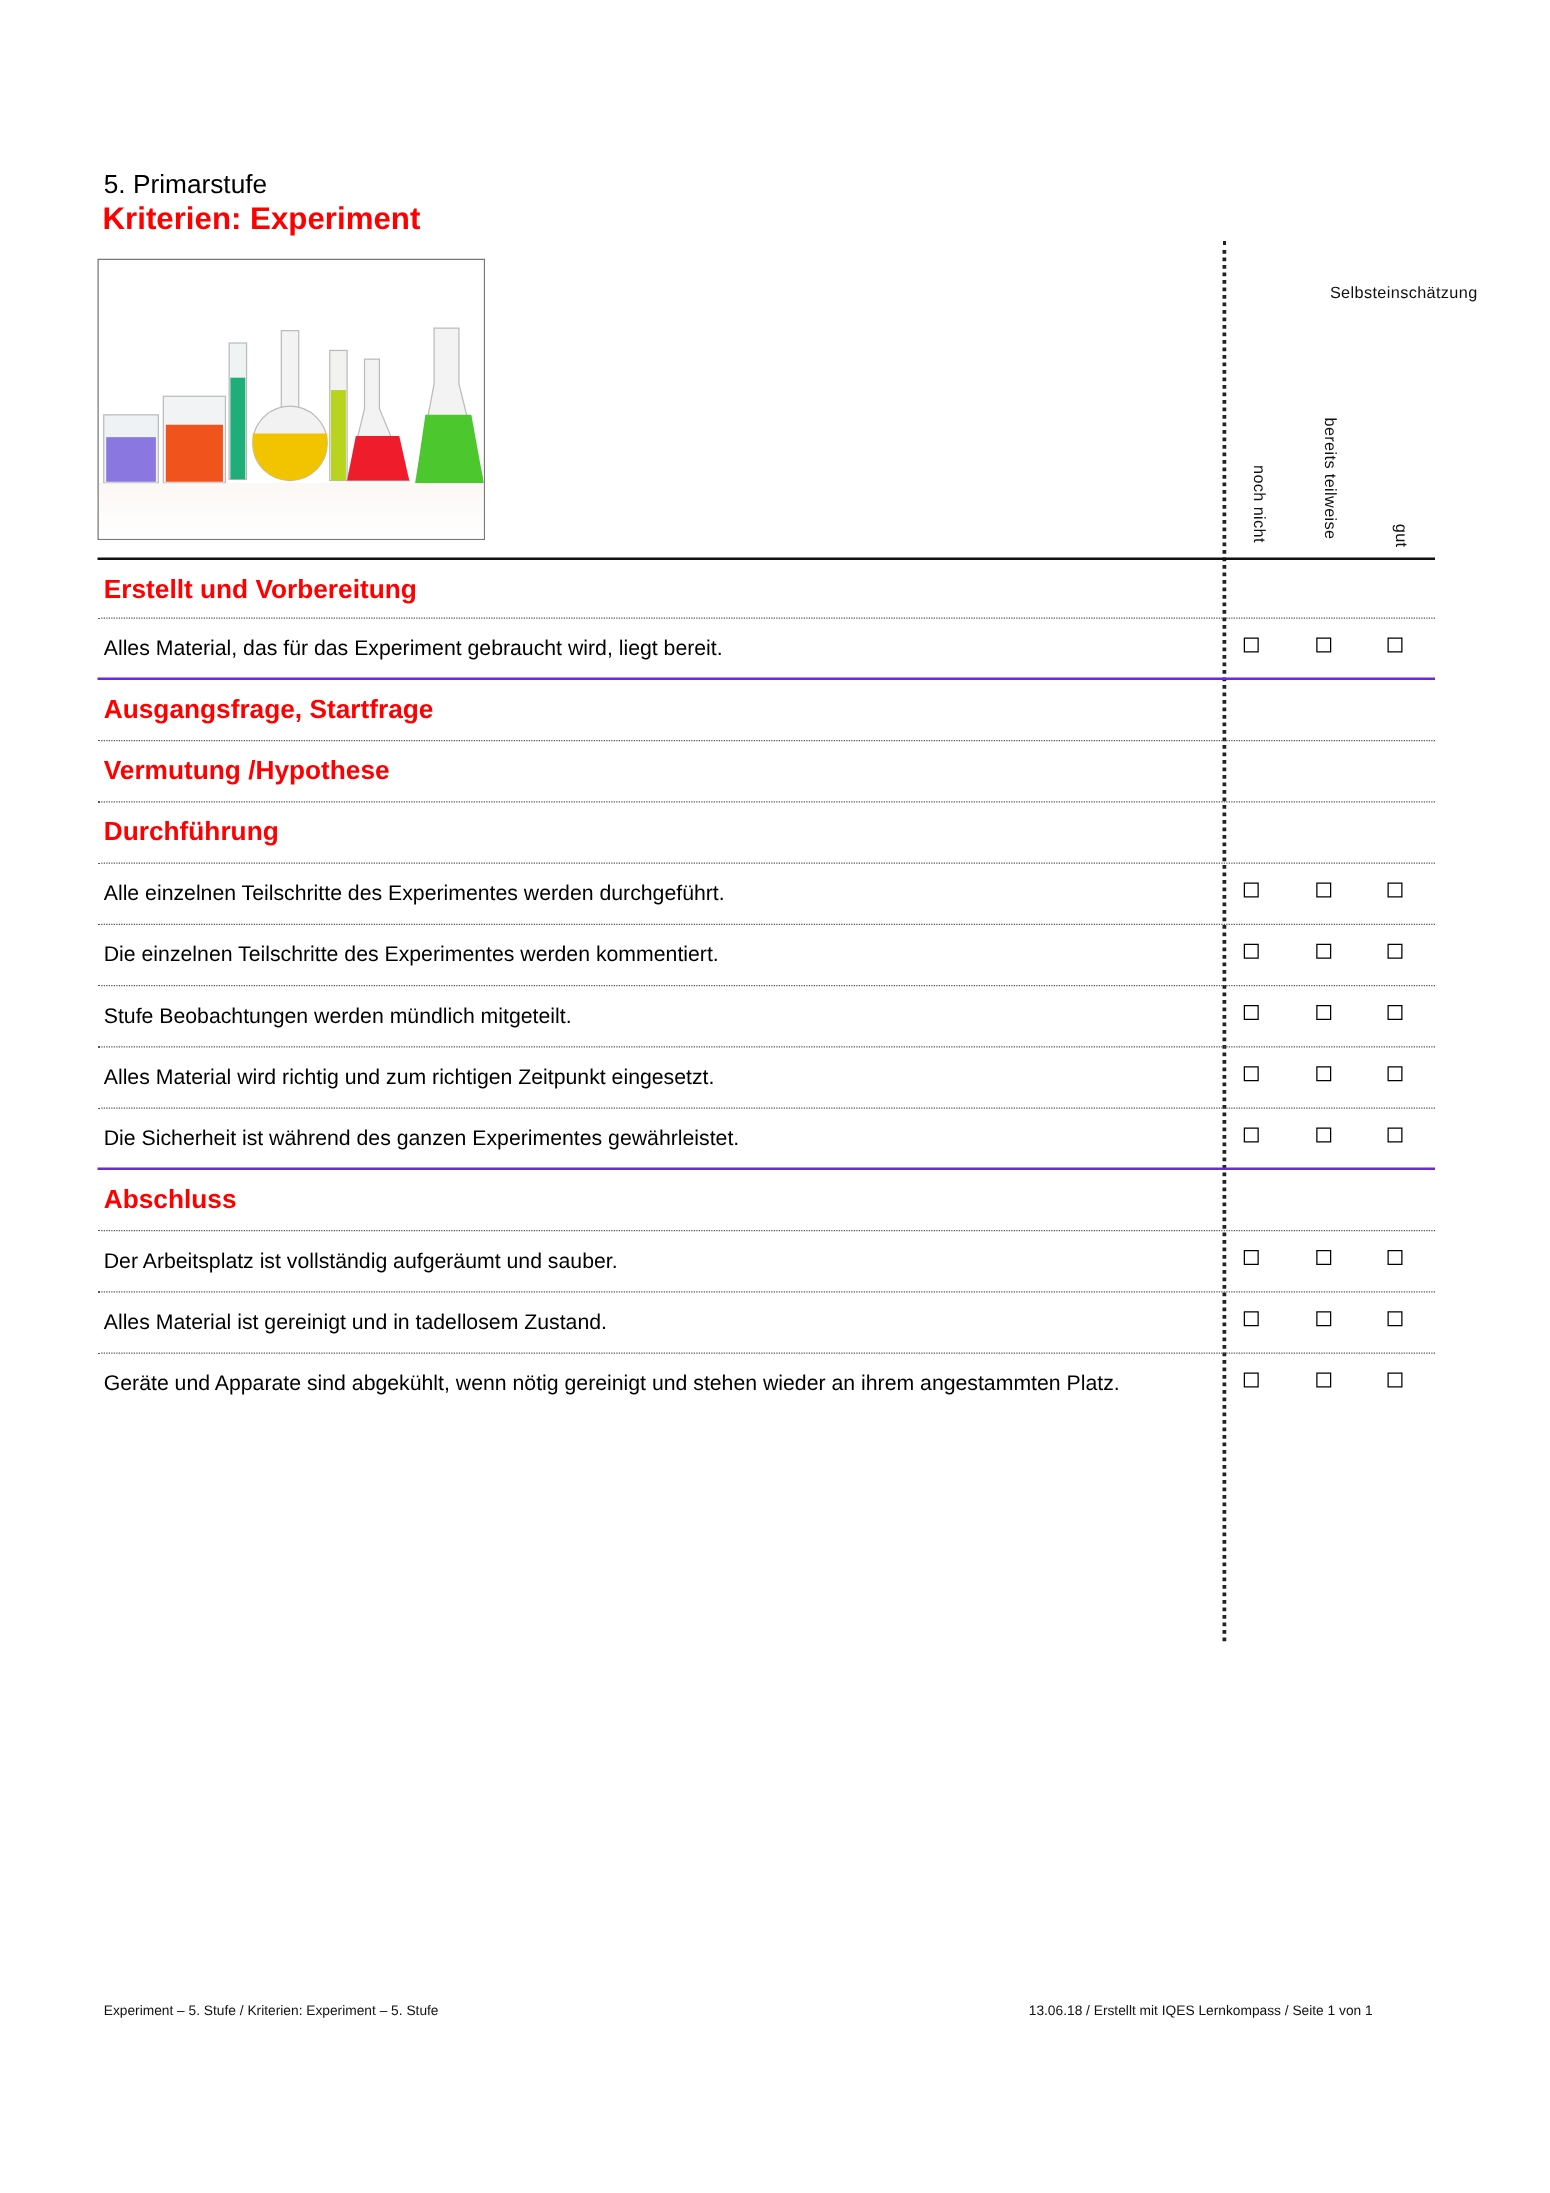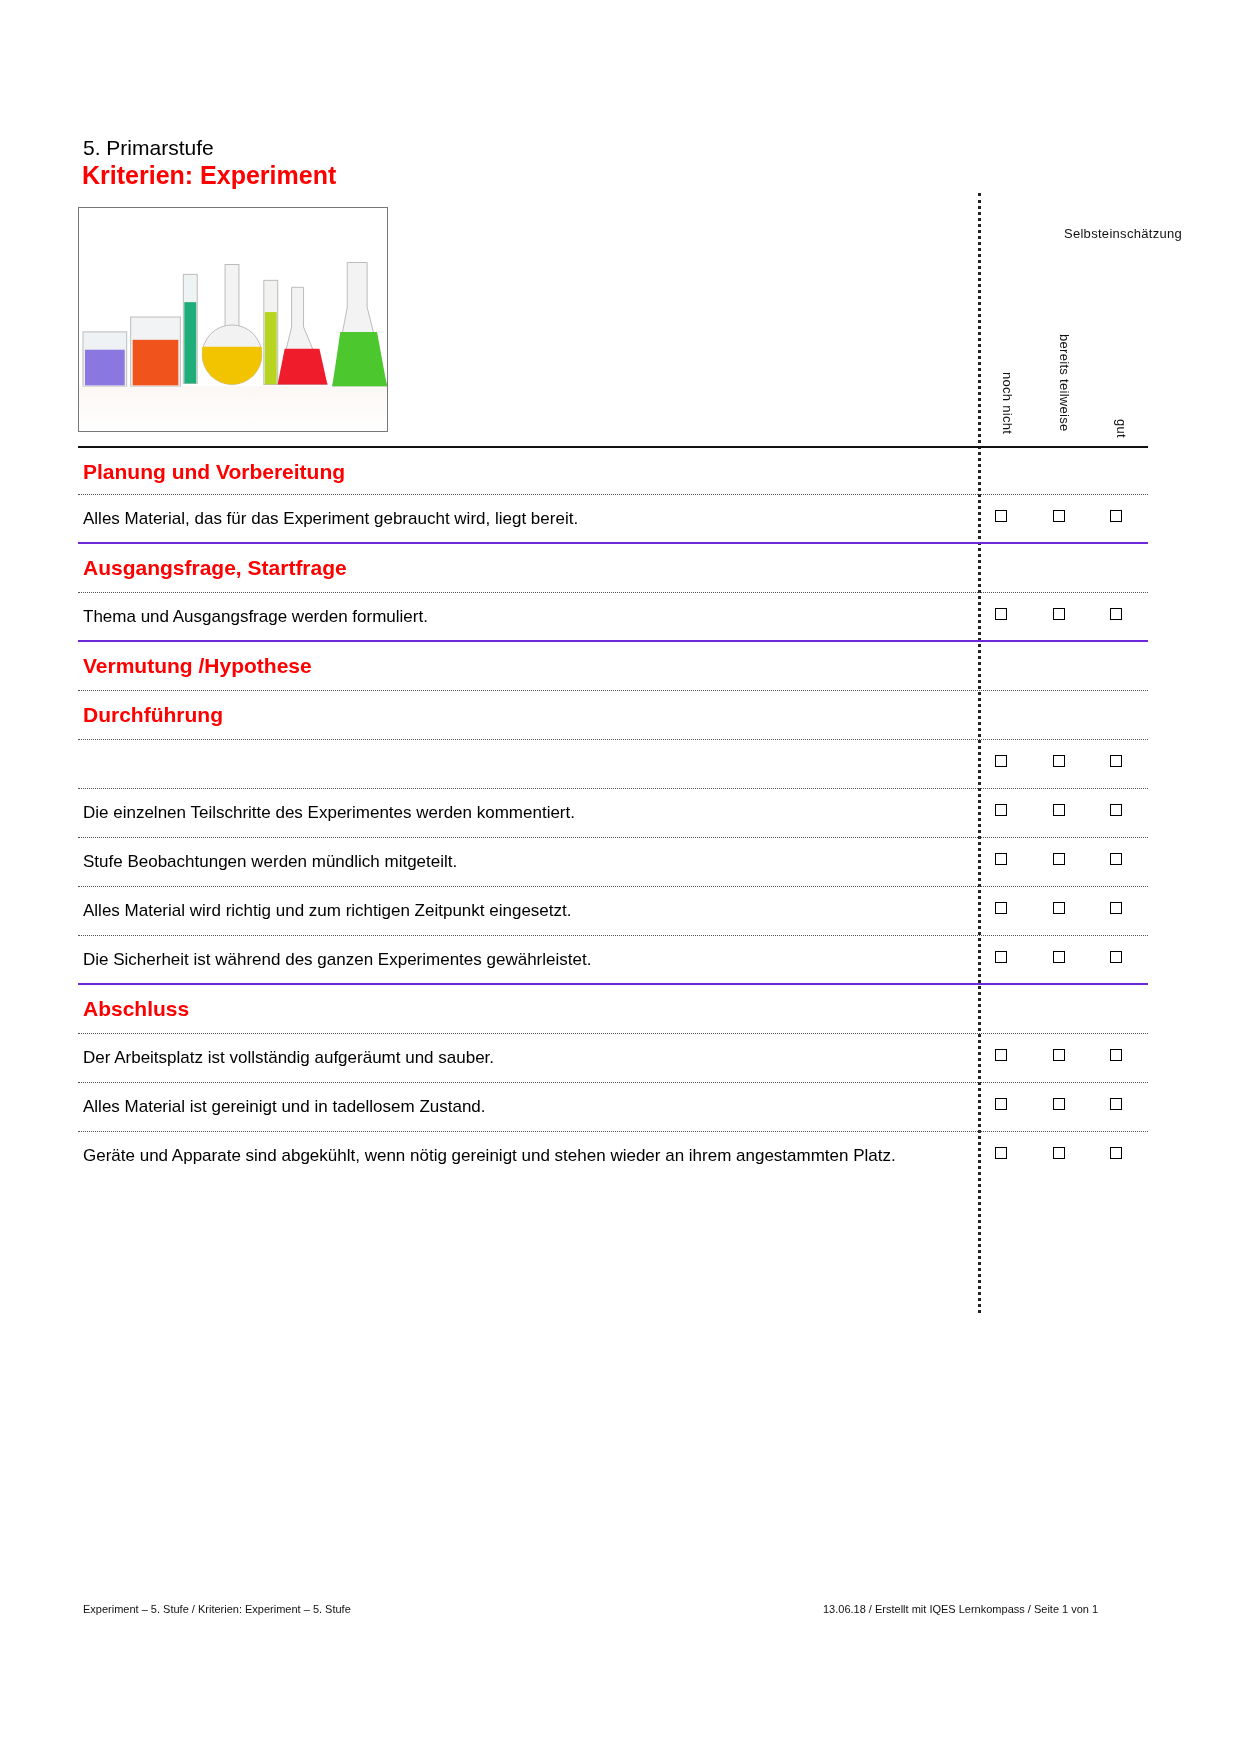--- a/index.html
+++ b/index.html
@@ -85,48 +85,41 @@
 </div>
 
 <div class="divider"></div>
 <div class="rating-header">Selbsteinschätzung</div>
 <div class="vlabel vl1">noch nicht</div>
 <div class="vlabel vl2">bereits teilweise</div>
 <div class="vlabel vl3">gut</div>
 
 <div class="table" id="criteria-table">
     <div class="row section first">
-      <div class="section-title">Planung und Vorbereitung</div>
+      <div class="section-title">Erstellt und Vorbereitung</div>
     </div>
     <div class="row item last-in-section">
       <div class="item-text">Alles Material, das für das Experiment gebraucht wird, liegt bereit.</div>
       <div class="boxes">
         <div class="cb c1" role="checkbox" aria-checked="false"></div>
         <div class="cb c2" role="checkbox" aria-checked="false"></div>
         <div class="cb c3" role="checkbox" aria-checked="false"></div>
       </div>
     </div>
     <div class="row section">
       <div class="section-title">Ausgangsfrage, Startfrage</div>
     </div>
-    <div class="row item last-in-section">
-      <div class="item-text">Thema und Ausgangsfrage werden formuliert.</div>
-      <div class="boxes">
-        <div class="cb c1" role="checkbox" aria-checked="false"></div>
-        <div class="cb c2" role="checkbox" aria-checked="false"></div>
-        <div class="cb c3" role="checkbox" aria-checked="false"></div>
-      </div>
-    </div>
     <div class="row section">
       <div class="section-title">Vermutung /Hypothese</div>
     </div>
     <div class="row section">
       <div class="section-title">Durchführung</div>
     </div>
     <div class="row item">
+      <div class="item-text">Alle einzelnen Teilschritte des Experimentes werden durchgeführt.</div>
       <div class="boxes">
         <div class="cb c1" role="checkbox" aria-checked="false"></div>
         <div class="cb c2" role="checkbox" aria-checked="false"></div>
         <div class="cb c3" role="checkbox" aria-checked="false"></div>
       </div>
     </div>
     <div class="row item">
       <div class="item-text">Die einzelnen Teilschritte des Experimentes werden kommentiert.</div>
       <div class="boxes">
         <div class="cb c1" role="checkbox" aria-checked="false"></div>

